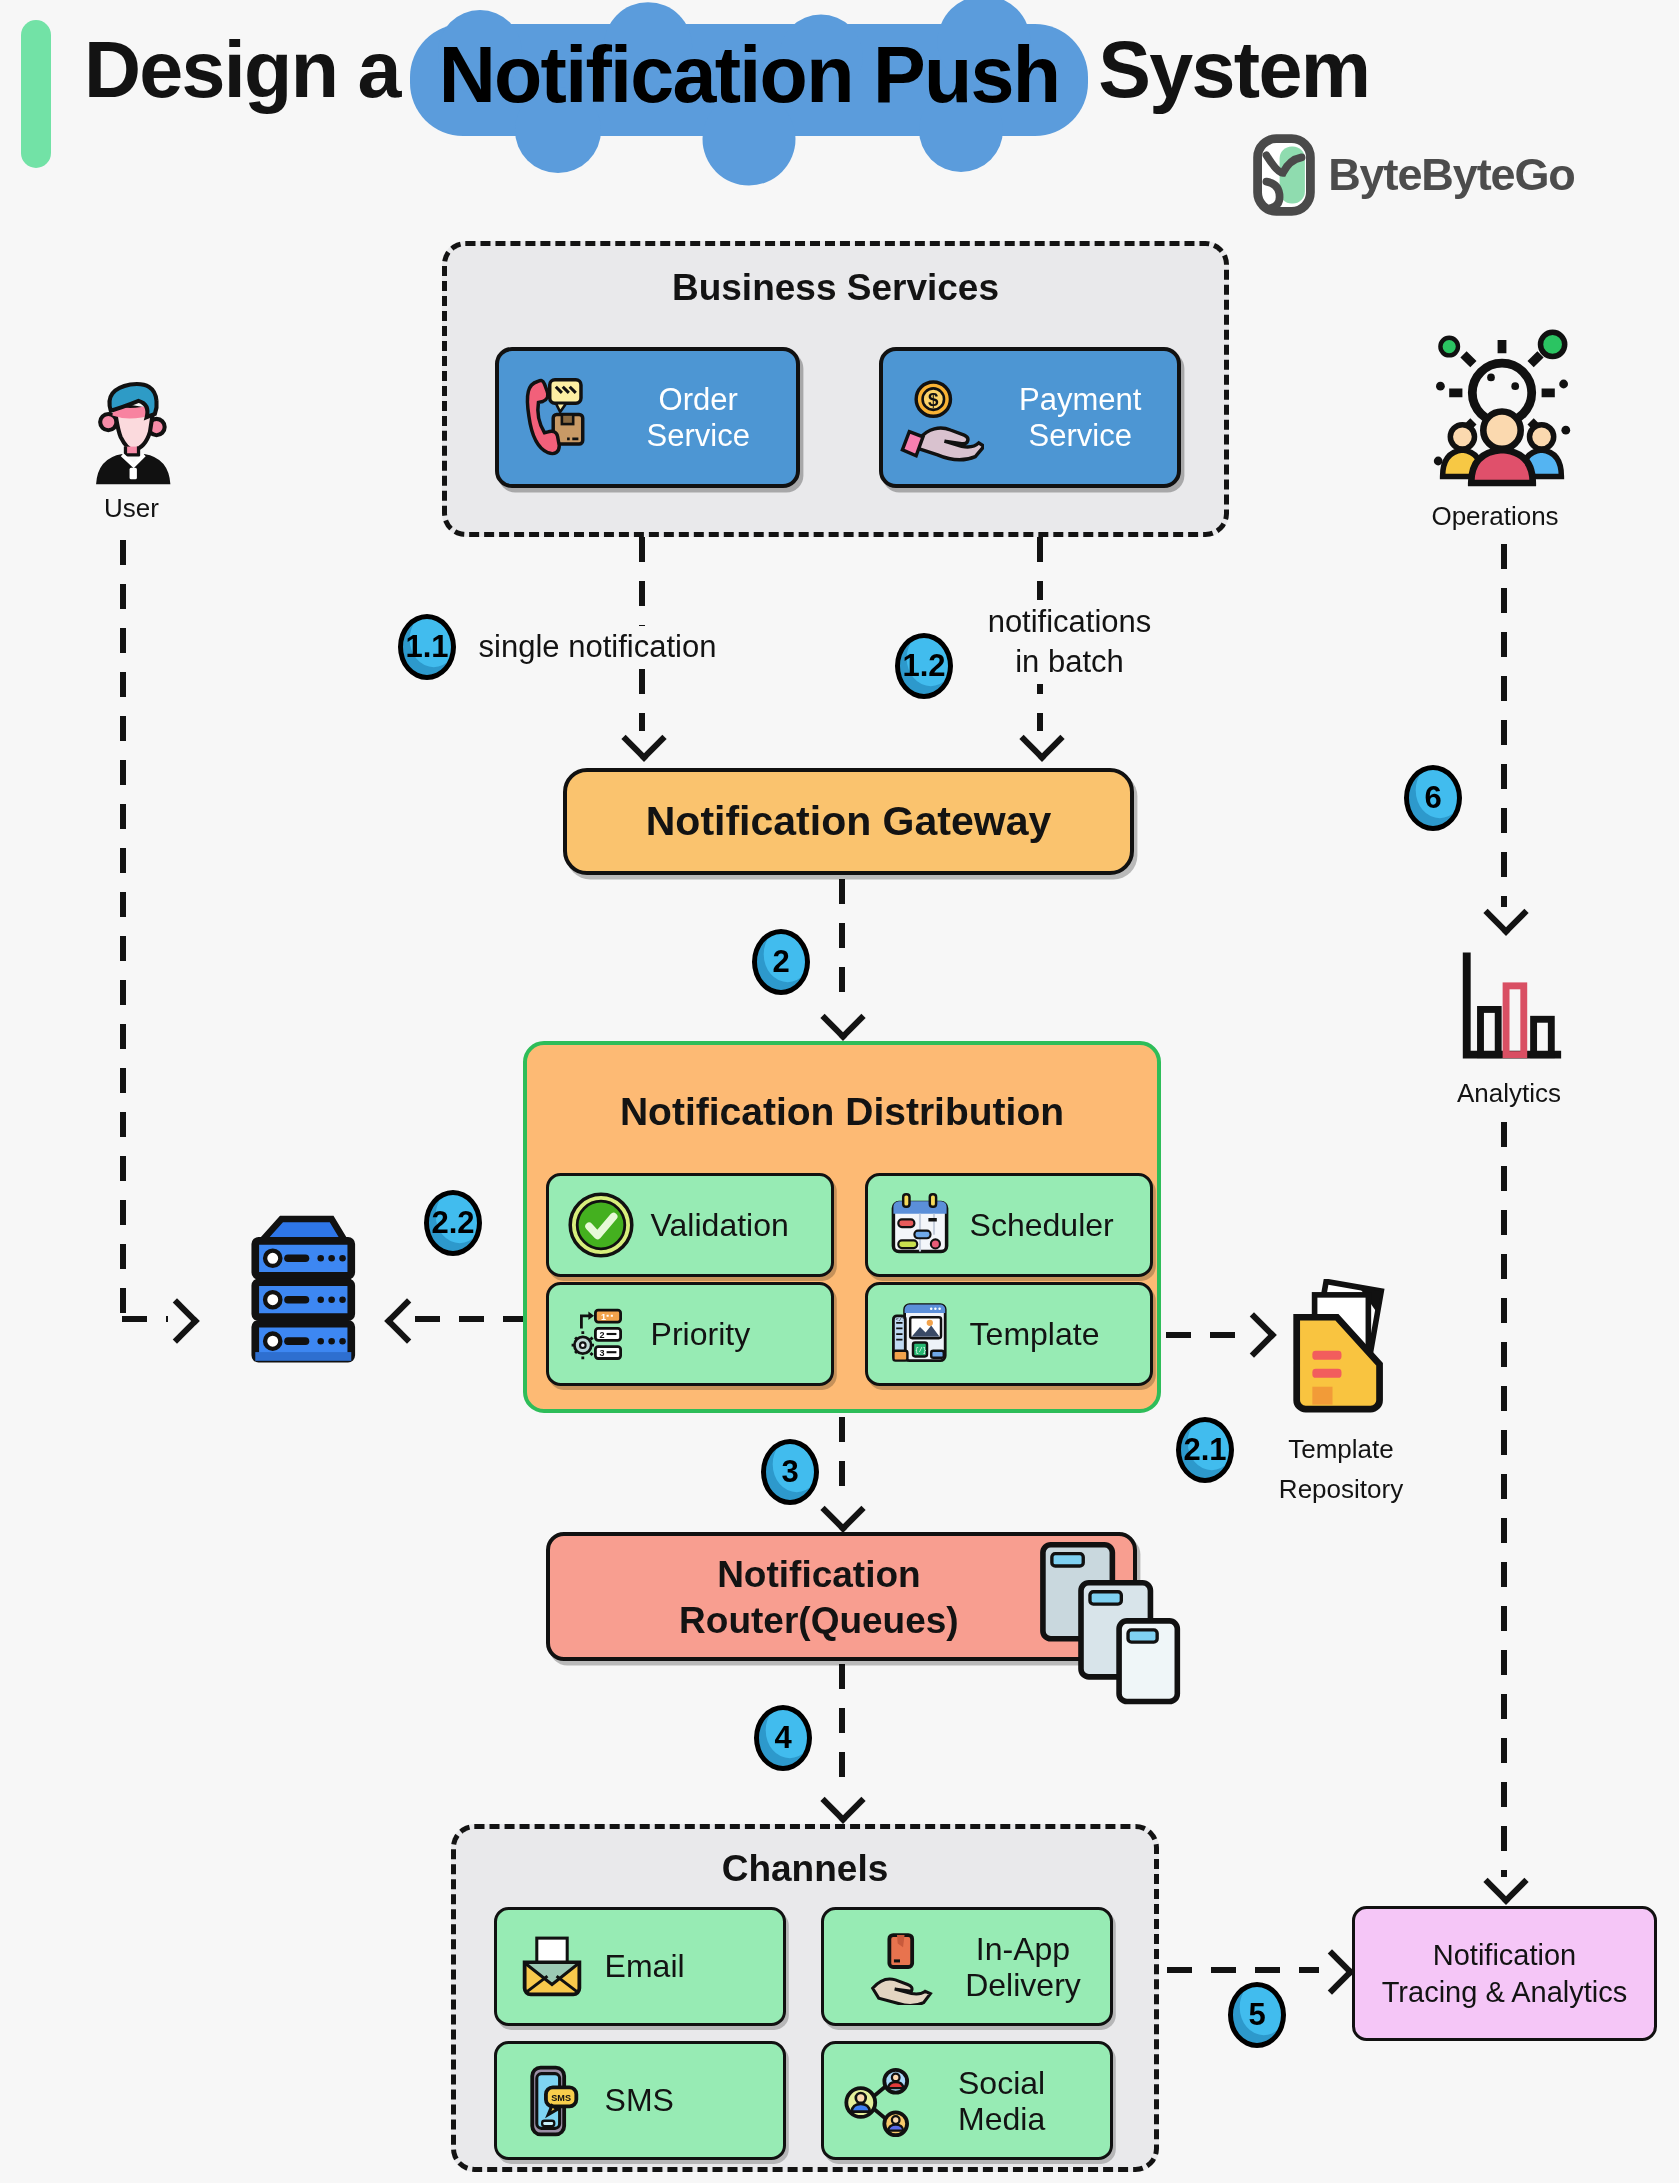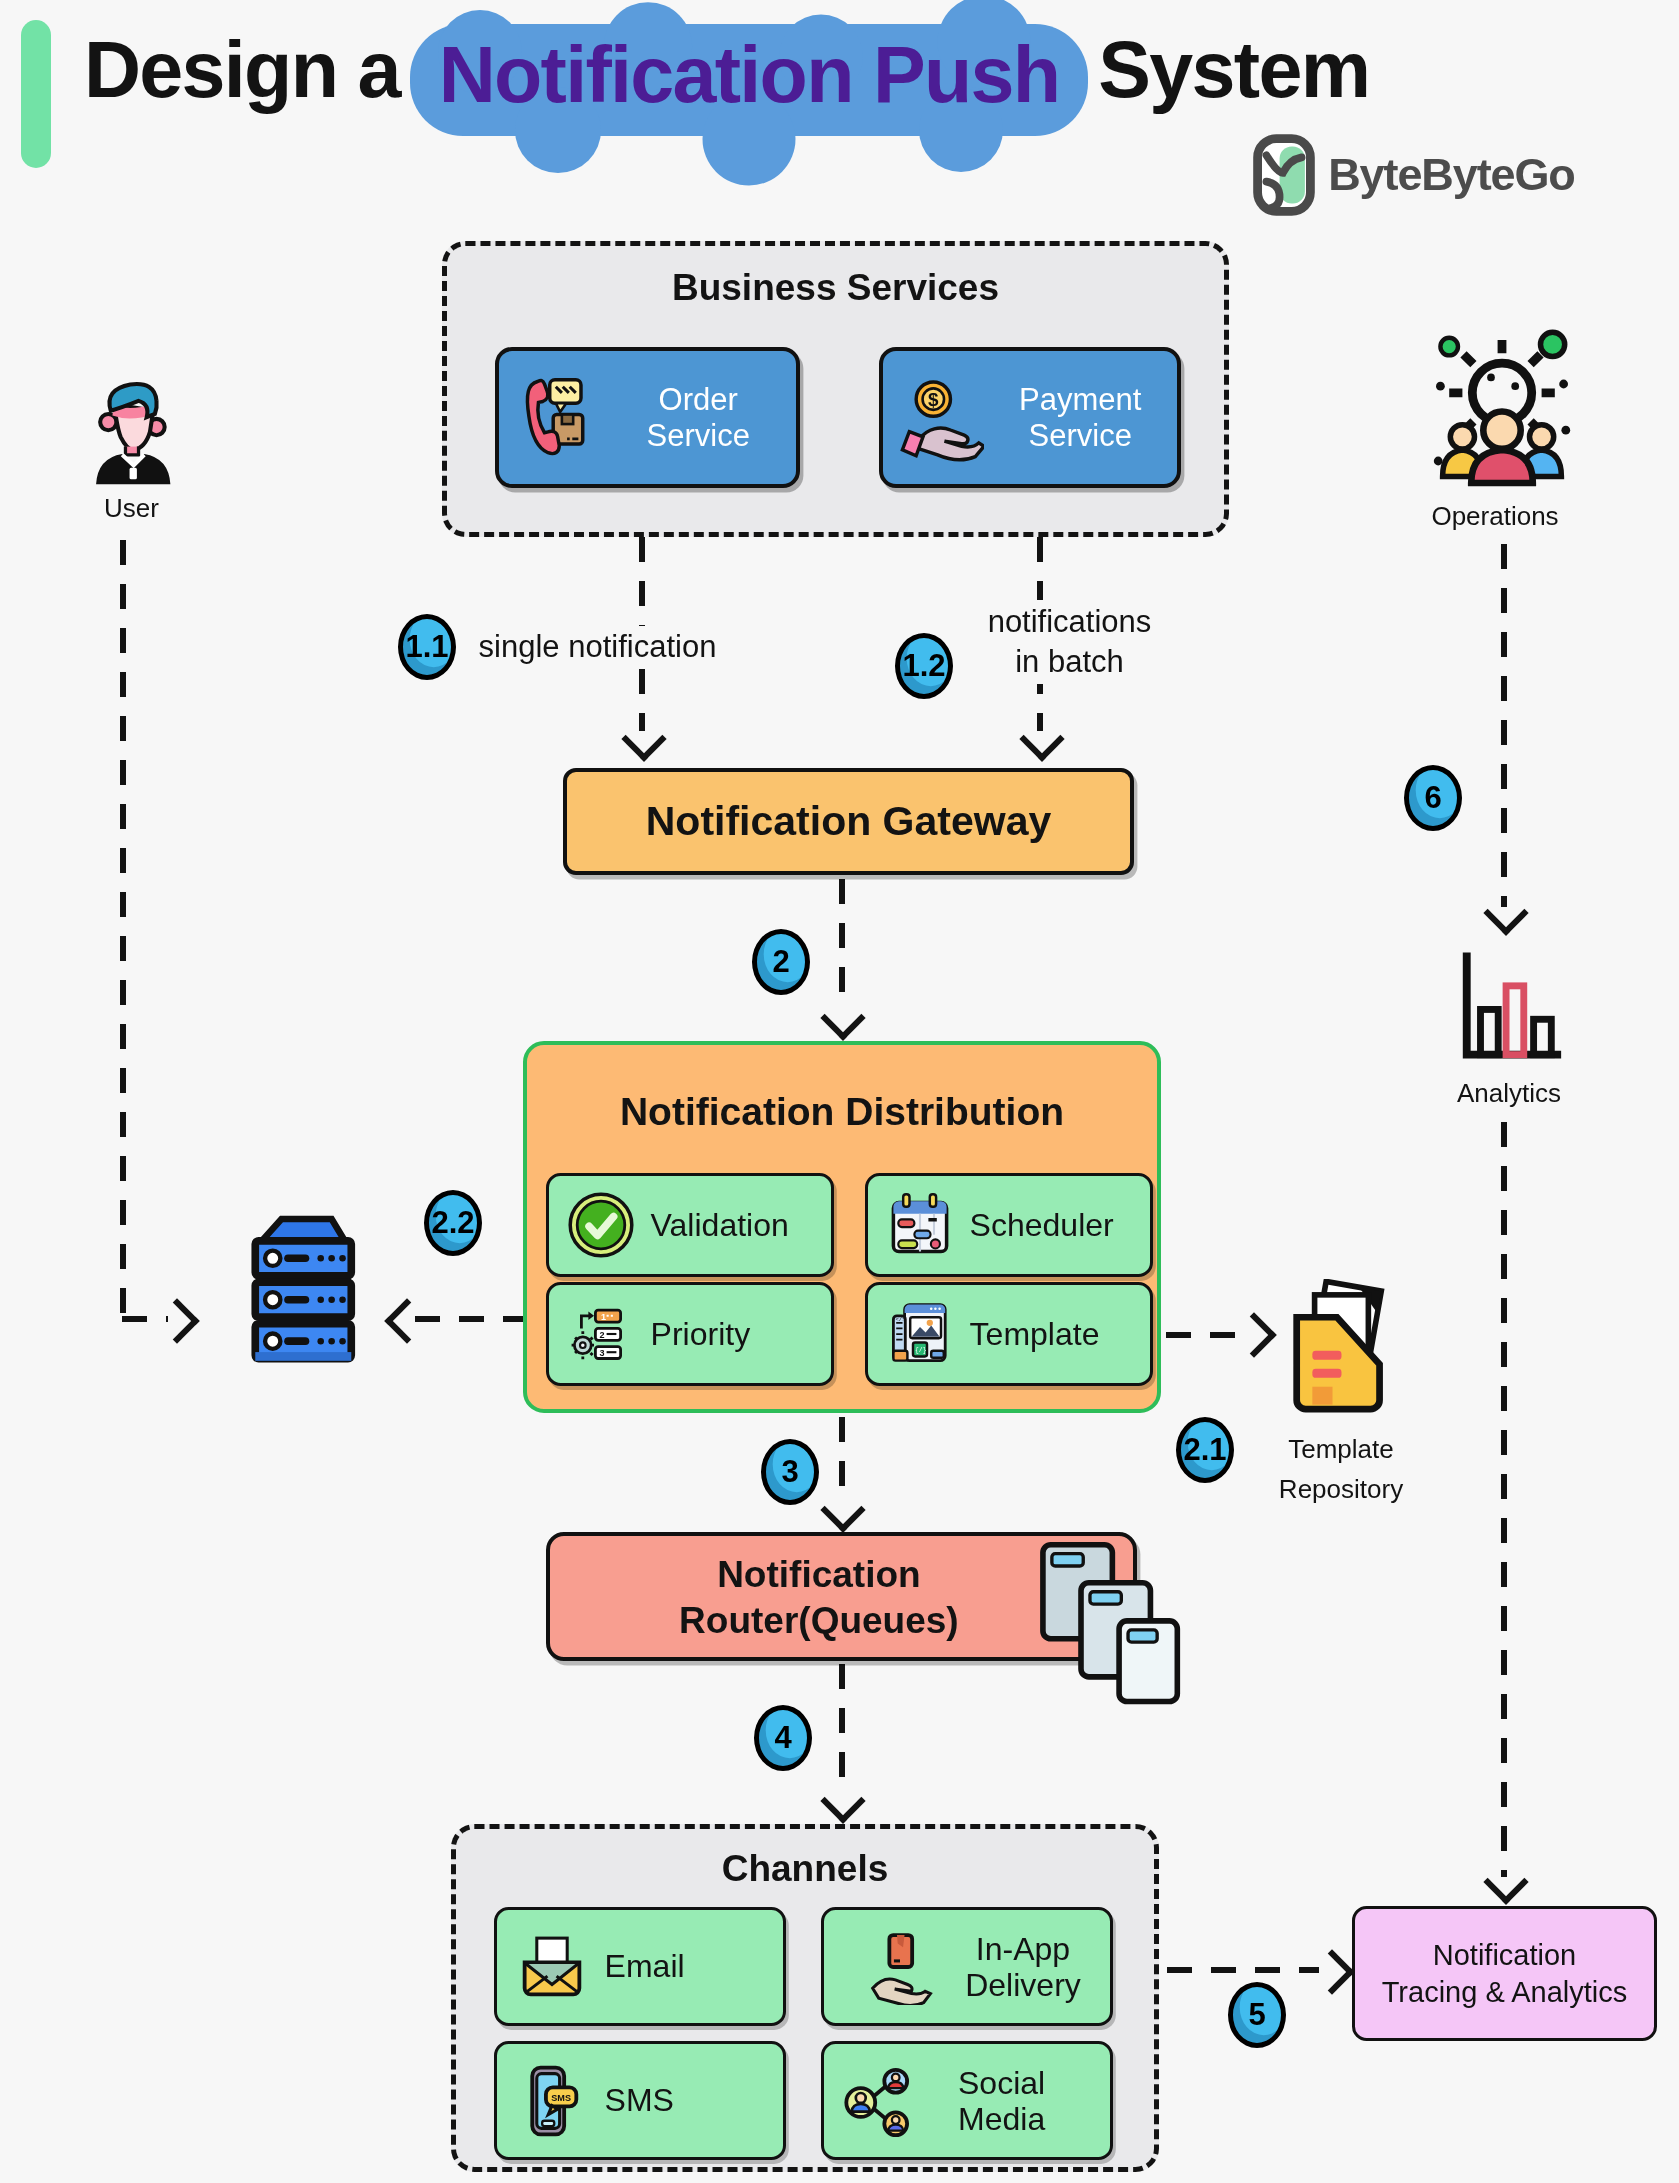--- a/index.html
+++ b/index.html
@@ -8,21 +8,21 @@
     background:#F7F7F7;
     font-family:"Liberation Sans", sans-serif;
     color:#131313;
   }
   #canvas { position:relative; width:1679px; height:2183px; overflow:hidden; }
 
   
   .accent-bar { position:absolute; left:21px; top:19.6px; width:30px; height:148px; border-radius:15.7px; background:#72E2A6; }
   .title { position:absolute; left:84px; top:23.5px; font-size:79px; font-weight:800; letter-spacing:-1.7px; white-space:nowrap; display:flex; }
   .title .plain { position:relative; z-index:2; }
-  .hl { position:relative; display:inline-block; background:#5B9CDC; color:#4c1d95; padding:5.6px 29px 14.6px; border-radius:53px; margin:0 10px; }
+  .hl { position:relative; display:inline-block; background:#5B9CDC; color:#000000; padding:5.6px 29px 14.6px; border-radius:53px; margin:0 10px; }
   .hl::before { content:""; position:absolute; left:28px; top:-13.4px; width:84px; height:84px; border-radius:50%; background:#5B9CDC;
     box-shadow: 168px -5.6px 0 2.2px #5B9CDC, 341px 4.5px 0 0 #5B9CDC, 504px -10px 0 4.5px #5B9CDC,
                 78px 78px 0 1.1px #5B9CDC, 269px 87px 0 4.5px #5B9CDC, 481px 78px 0 0 #5B9CDC; }
   .hl > span { position:relative; z-index:1; }
   .logo { position:absolute; left:1251px; top:133px; display:flex; align-items:center; gap:11.2px; }
   .logo-text { font-size:45px; font-weight:700; color:#4C4C4C; letter-spacing:-1.1px; }
 
   
   .abs { position:absolute; }
   .vline { position:absolute; width:6.2px; background:repeating-linear-gradient(180deg,#131313 0 25px,transparent 25px 44px); z-index:1; }
@@ -46,21 +46,21 @@
     box-shadow:3.4px 4.5px 0 rgba(0,0,0,0.28); z-index:3; }
   .svc-label { color:#fff; font-size:31px; line-height:36px; text-align:center; width:174px; }
 
   .dist-box { position:absolute; left:523px; top:1041px; width:638px; height:372px; background:#fdba74;
     border:4.5px solid #2EBD59; border-radius:21px; box-sizing:border-box; z-index:2; }
   .feature-card { position:absolute; background:#97EBB4; border:3.9px solid #111; border-radius:14.6px; box-sizing:border-box;
     display:flex; align-items:center; gap:14.6px; padding:0 17px; box-shadow:2.8px 3.9px 0 rgba(0,0,0,0.22); z-index:3; }
   .feature-label { font-size:32px; }
 
   .gateway { position:absolute; left:563px; top:768px; width:571px; height:107px; background:#FAC36E;
-    border:4.5px solid #111; border-radius:13px; box-sizing:border-box; display:flex; align-items:center; justify-content:center;
+    border:4.5px solid #111; border-radius:24px; box-sizing:border-box; display:flex; align-items:center; justify-content:center;
     font-size:41px; font-weight:700; box-shadow:3.4px 4.5px 0 rgba(0,0,0,0.25); z-index:3; }
 
   .router { position:absolute; left:546px; top:1532px; width:591px; height:129px; background:#F89E90;
     border:4.5px solid #111; border-radius:18px; box-sizing:border-box; z-index:2; box-shadow:3.4px 4.5px 0 rgba(0,0,0,0.25); }
   .router-text { position:absolute; left:22.4px; top:15.7px; width:493px; text-align:center; font-size:37px; font-weight:700; line-height:46px; }
 
   .tracing { position:absolute; left:1352px; top:1906px; width:305px; height:135px; background:#F5C6F7;
     border:3.9px solid #111; border-radius:14.6px; box-sizing:border-box; display:flex; flex-direction:column;
     align-items:center; justify-content:center; font-size:29px; line-height:37px; z-index:3; }
 

